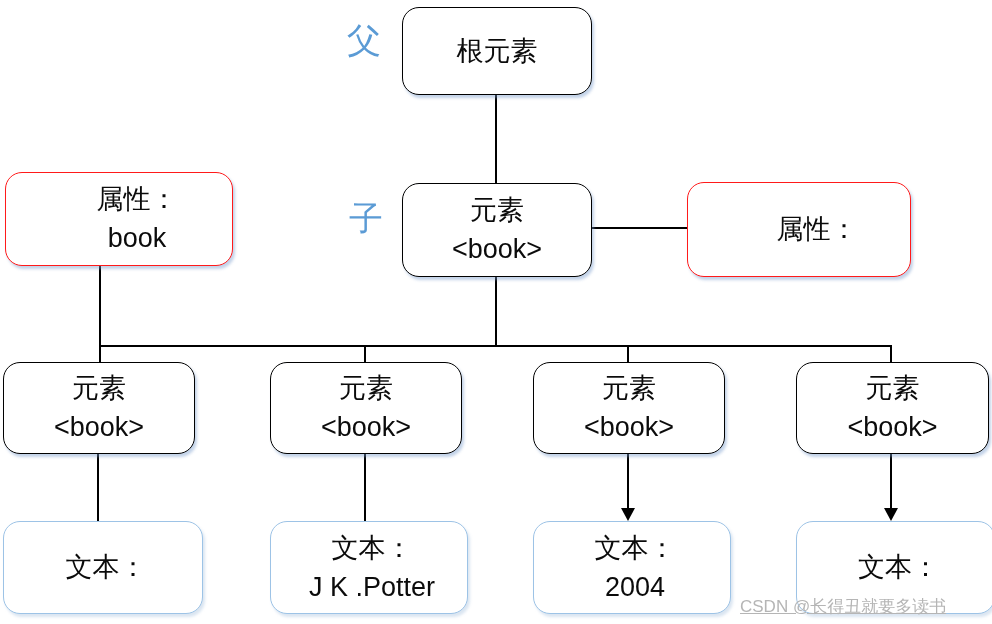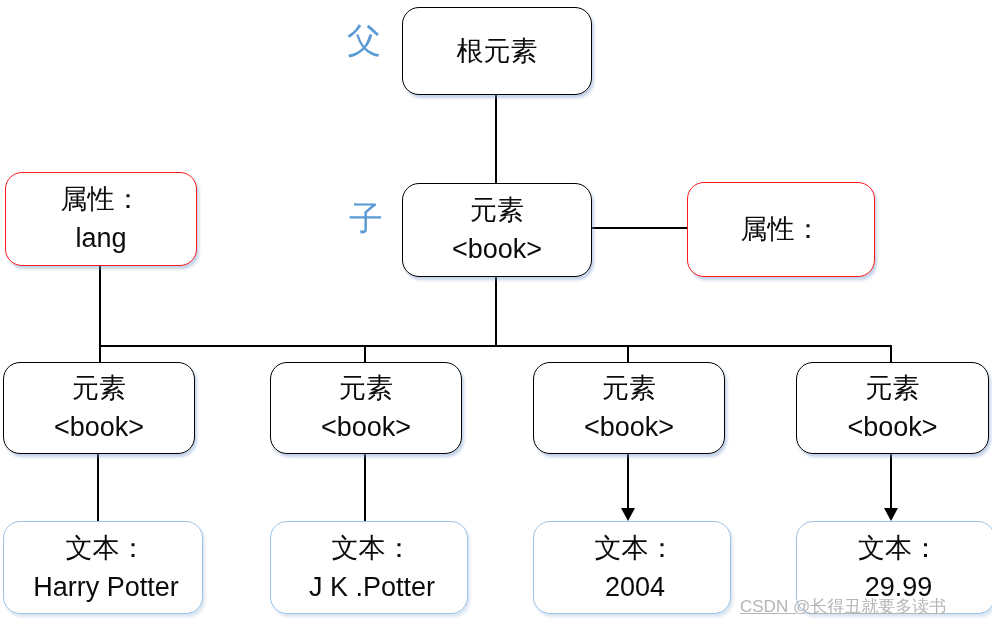--- a/index.html
+++ b/index.html
@@ -9,21 +9,21 @@
   }
   .node {
     position:absolute; background:#ffffff;
     border:1.6px solid var(--node-border,#000000);
     border-radius:17px;
     display:flex; flex-direction:column; align-items:center; justify-content:center;
     box-shadow:2px 3px 3px rgba(120,155,205,0.45);
     text-align:center; color:#0b0b0b;
   }
   .node .ln { font-size:27px; line-height:39px; white-space:nowrap; }
-  .node.red  { border-color:var(--attribute-border,#ff1a1a); }
+  .node.red  { border-color:var(--attribute-border,#ff1a1a);padding-left:36px; }
   .node.blue { border-color:var(--text-border,#9dc3e6); box-shadow:2px 3px 3px rgba(150,180,215,0.35);padding-left:6px; }
   .cline { position:absolute; background:var(--line,#000000); }
   .cline.v { width:2px; }
   .cline.h { height:2px; }
   .arrowhead {
     position:absolute; width:0; height:0;
     border-left:7px solid transparent; border-right:7px solid transparent;
     border-top:13px solid var(--line,#000000);
   }
   .level-label { position:absolute; font-size:34px; font-weight:400; color:var(--level-label,#5b9bd5); }
@@ -56,21 +56,21 @@
     <div class="ln">根元素</div>
   </div>
 
   <div class="node" style="left:402px;top:183px;width:188px;height:92px">
     <div class="ln">元素</div>
     <div class="ln">&lt;book&gt;</div>
   </div>
 
   <div class="node red" style="left:5px;top:172px;width:190px;height:92px">
     <div class="ln">属性：</div>
-    <div class="ln">lang</div>
+    <div class="ln">book</div>
   </div>
   <div class="node red" style="left:687px;top:182px;width:186px;height:93px">
     <div class="ln">属性：</div>
   </div>
 
   <div class="node" style="left:3px;top:362px;width:190px;height:90px">
     <div class="ln">元素</div>
     <div class="ln">&lt;book&gt;</div>
   </div>
   <div class="node" style="left:270px;top:362px;width:190px;height:90px">
@@ -81,30 +81,28 @@
     <div class="ln">元素</div>
     <div class="ln">&lt;book&gt;</div>
   </div>
   <div class="node" style="left:796px;top:362px;width:191px;height:90px">
     <div class="ln">元素</div>
     <div class="ln">&lt;book&gt;</div>
   </div>
 
   <div class="node blue" style="left:3px;top:521px;width:192px;height:91px">
     <div class="ln">文本：</div>
-    <div class="ln">Harry Potter</div>
   </div>
   <div class="node blue" style="left:270px;top:521px;width:190px;height:91px">
     <div class="ln">文本：</div>
     <div class="ln">J K .Potter</div>
   </div>
   <div class="node blue" style="left:533px;top:521px;width:190px;height:91px">
     <div class="ln">文本：</div>
     <div class="ln">2004</div>
   </div>
   <div class="node blue" style="left:796px;top:521px;width:191px;height:91px">
     <div class="ln">文本：</div>
-    <div class="ln">29.99</div>
   </div>
 
   <div class="watermark">CSDN @长得丑就要多读书</div>
 
 </div>
 
 </body></html>

